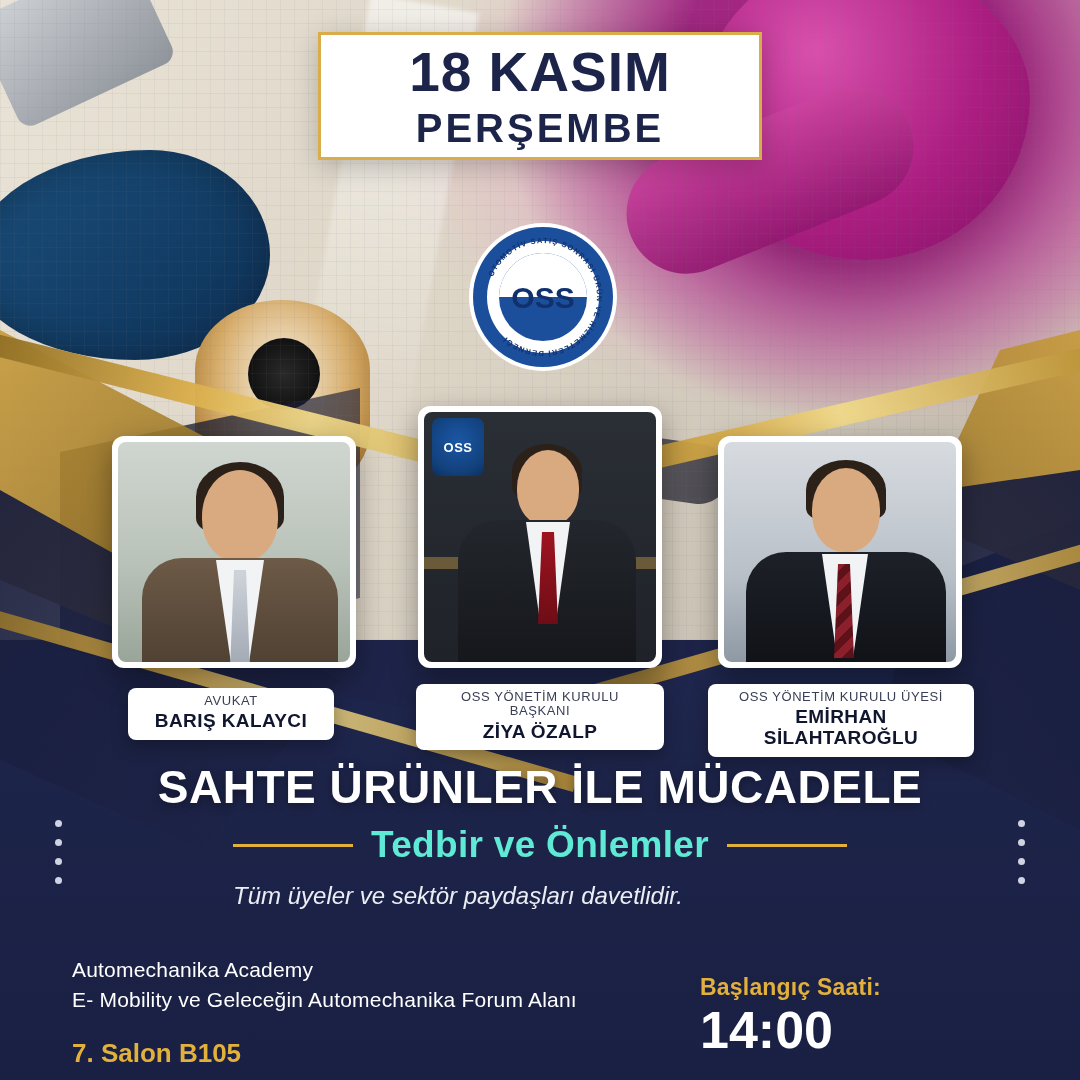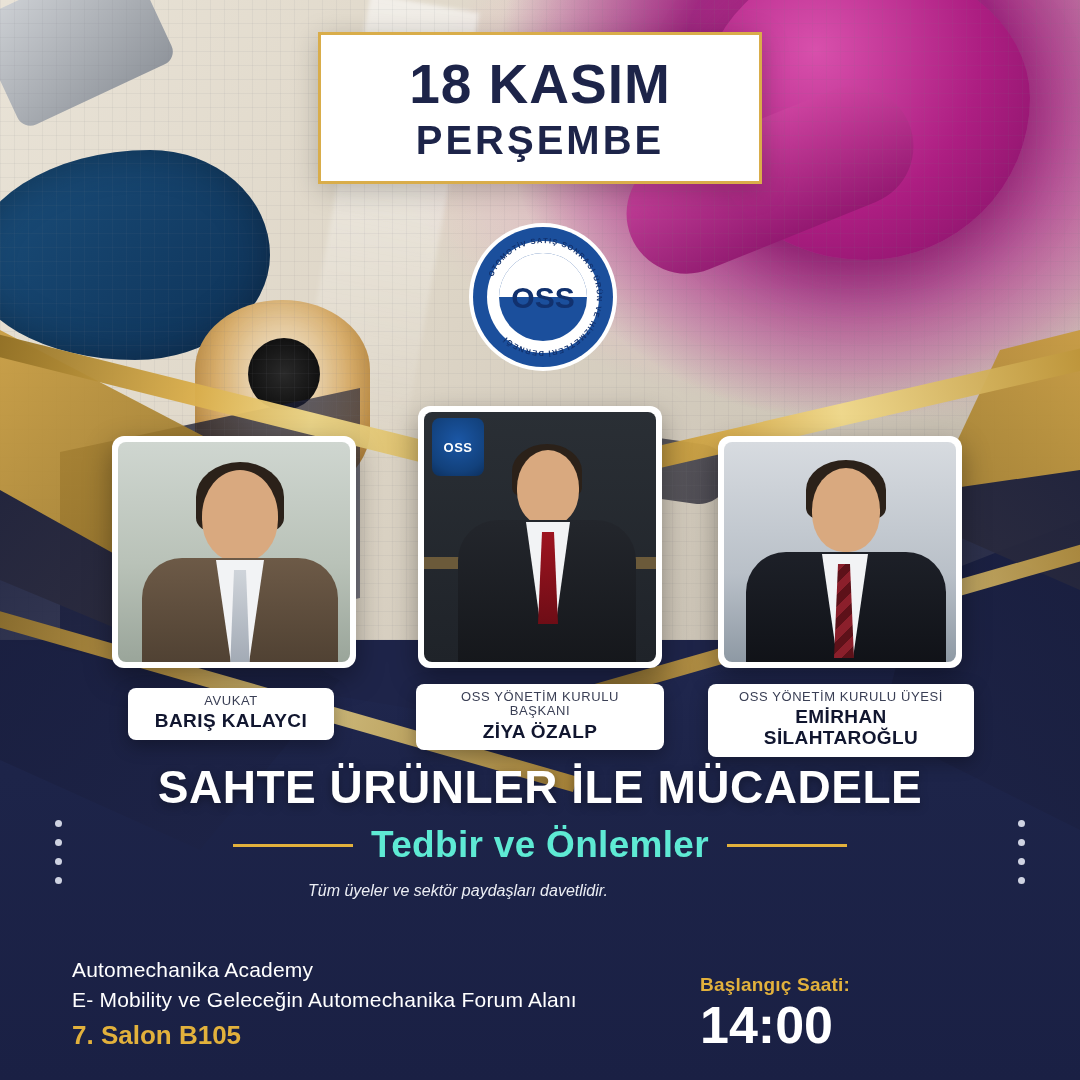--- a/index.html
+++ b/index.html
@@ -127,21 +127,21 @@
     clip-path: polygon(0 60px, 340px 250px, 200px 420px, 0 330px);
   }
   .dark-wedge-right {
     position: absolute; left: 760px; top: 430px; width: 320px; height: 400px;
     background: linear-gradient(225deg, rgba(24,29,60,.95), rgba(30,36,72,.75));
     clip-path: polygon(320px 40px, 320px 400px, 120px 300px, 180px 60px);
   }
 
   
   .date-box {
-    position: absolute; left: 318px; top: 32px; width: 444px; height: 152px;
+    position: absolute; left: 318px; top: 32px; width: 444px; height: 128px;
     background: #ffffff;
     border: 3px solid #d9ad4a;
     display: flex; flex-direction: column; align-items: center; justify-content: center;
     box-shadow: 0 6px 26px rgba(0,0,0,.22);
   }
   .date-day {
     font-size: 55px; font-weight: bold; letter-spacing: 1px; color: #1d2449; line-height: 1;
   }
   .date-weekday {
     font-size: 40px; font-weight: bold; letter-spacing: 3px; color: #1d2449; margin-top: 8px; line-height: 1;
@@ -213,40 +213,40 @@
   .subtitle-row {
     position: absolute; left: 0; top: 824px; width: 1080px;
     display: flex; align-items: center; justify-content: center; gap: 18px;
   }
   .rule { width: 120px; height: 3px; background: #e2b13c; }
   .subtitle {
     color: #5eead4; font-size: 37px; font-weight: bold; letter-spacing: .3px;
   }
   .invite {
     position: absolute; left: 0; top: 882px; width: 916px; text-align: center;
-    color: #eceef4; font-size: 16px; font-style: italic;
+    color: #eceef4; font-size: 24px; font-style: italic;
   }
   .dots {
     position: absolute; display: flex; flex-direction: column; gap: 12px; align-items: center;
   }
   .dots span { width: 7px; height: 7px; border-radius: 50%; background: #cfd3e2; display:block; }
   .dots-left { left: 55px; top: 820px; }
   .dots-right { left: 1018px; top: 820px; }
 
   
   .footer-left {
     position: absolute; left: 72px; top: 958px; width: 620px; color: #fff;
   }
   .fl1 { font-size: 21px; letter-spacing: .2px; }
   .fl2 { font-size: 21px; letter-spacing: .2px; margin-top: 6px; }
-  .fl3 { font-size: 26px; font-weight: bold; color: #e2b13c; margin-top: 8px; }
+  .fl3 { font-size: 26px; font-weight: bold; color: #e2b13c; margin-top: 26px; }
   .footer-right {
     position: absolute; left: 700px; top: 974px; width: 330px; color: #fff;
   }
-  .fr-label { font-size: 19px; font-weight: bold; color: #e2b13c; letter-spacing: .2px; }
+  .fr-label { font-size: 23px; font-weight: bold; color: #e2b13c; letter-spacing: .2px; }
   .fr-time { font-size: 52px; font-weight: bold; color: #ffffff; margin-top: 2px; line-height: 1.05; }
 </style>
 </head>
 <body>
 
 <div class="poster">
 
   <div class="photo-bg">
     <div class="blob blob-gavel-head"></div>
     <div class="blob-gavel-handle"></div>

